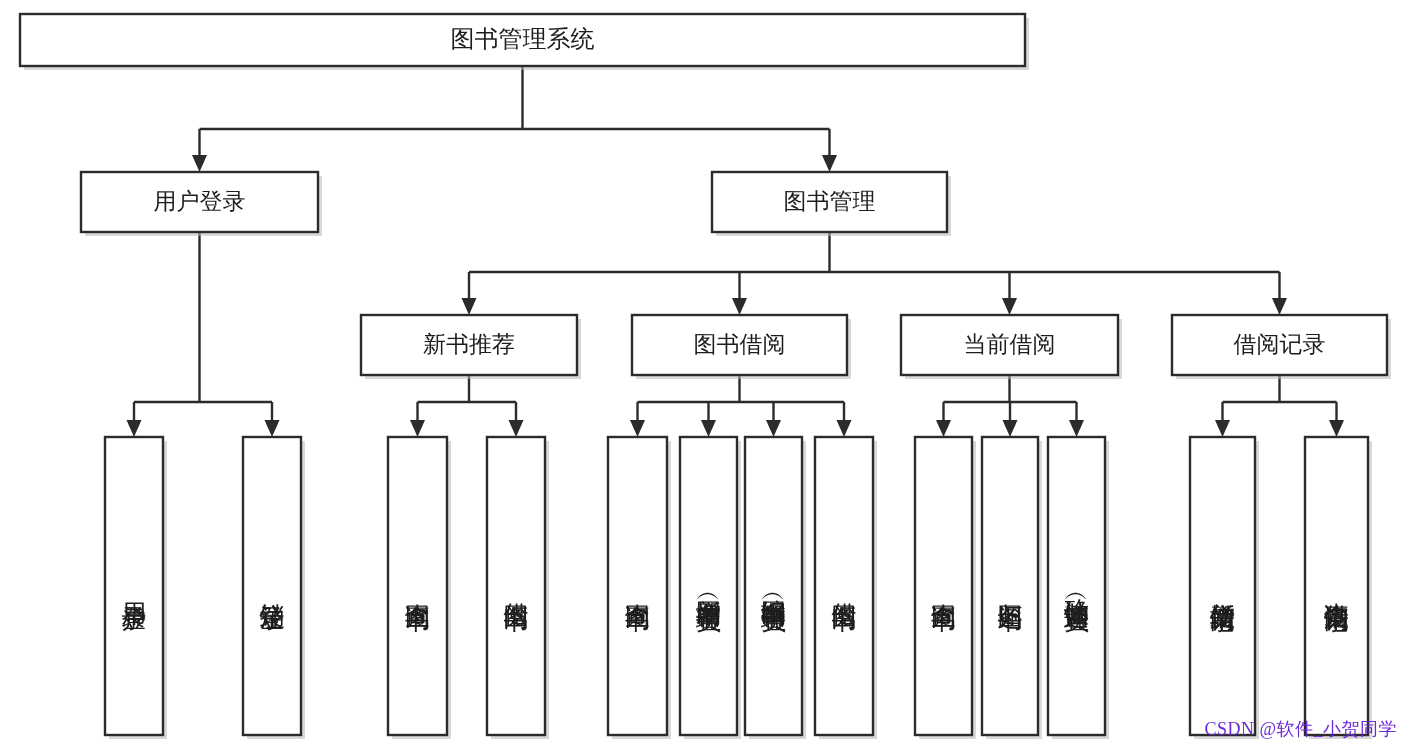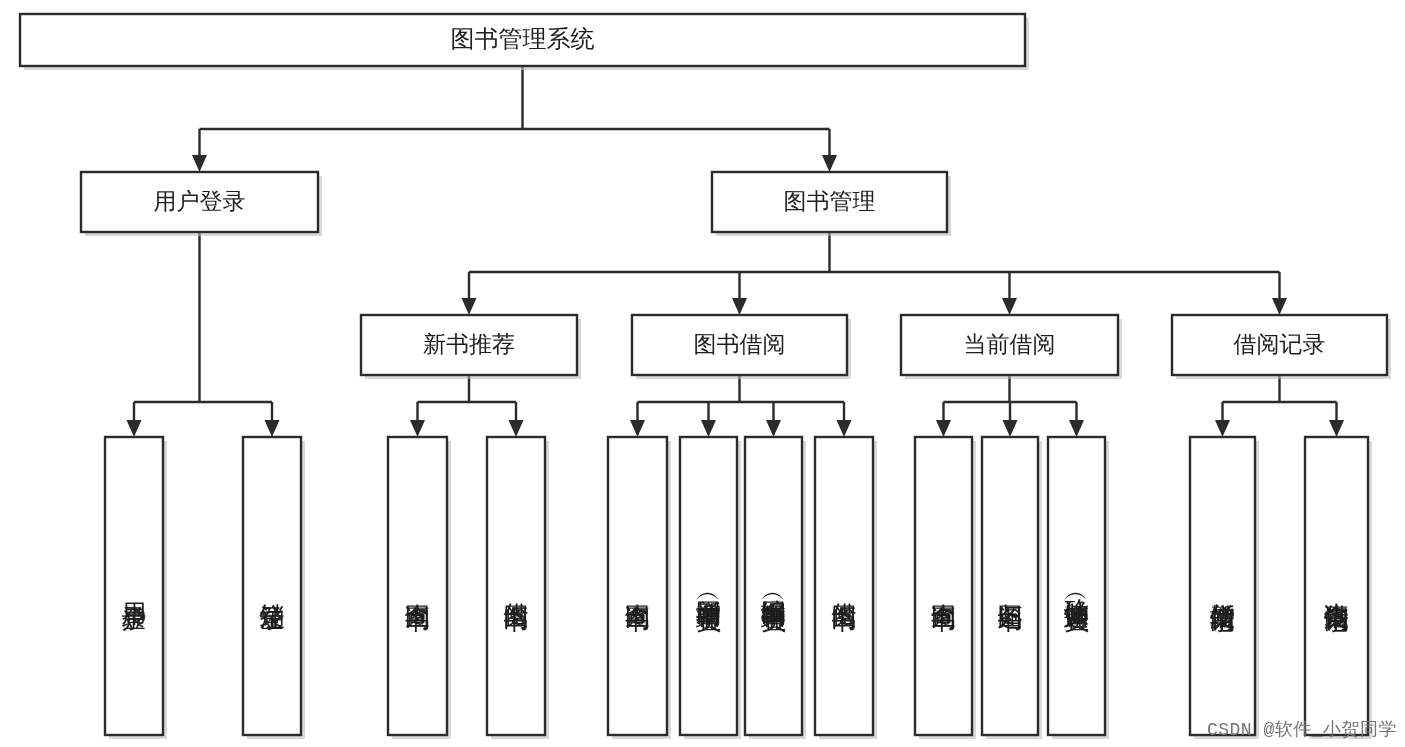--- a/index.html
+++ b/index.html
@@ -66,23 +66,23 @@
     display: flex;
     align-items: center;
     justify-content: center;
     white-space: nowrap;
     pointer-events: none;
   }
   .watermark {
     position: absolute;
     right: 8px;
     bottom: 6px;
-    font-family: Liberation Mono, monospace;
+    font-family: Liberation Serif, serif;
     font-size: 18px;
-    color: #737373;
+    color: #6d28d9;
     letter-spacing: 0.5px;
     white-space: nowrap;
   }
 </style>
 </head>
 <body>
 
 <div id="diagram-root">
   <svg class="flow" viewBox="0 0 1405 747">
     <g id="edges-layer">

